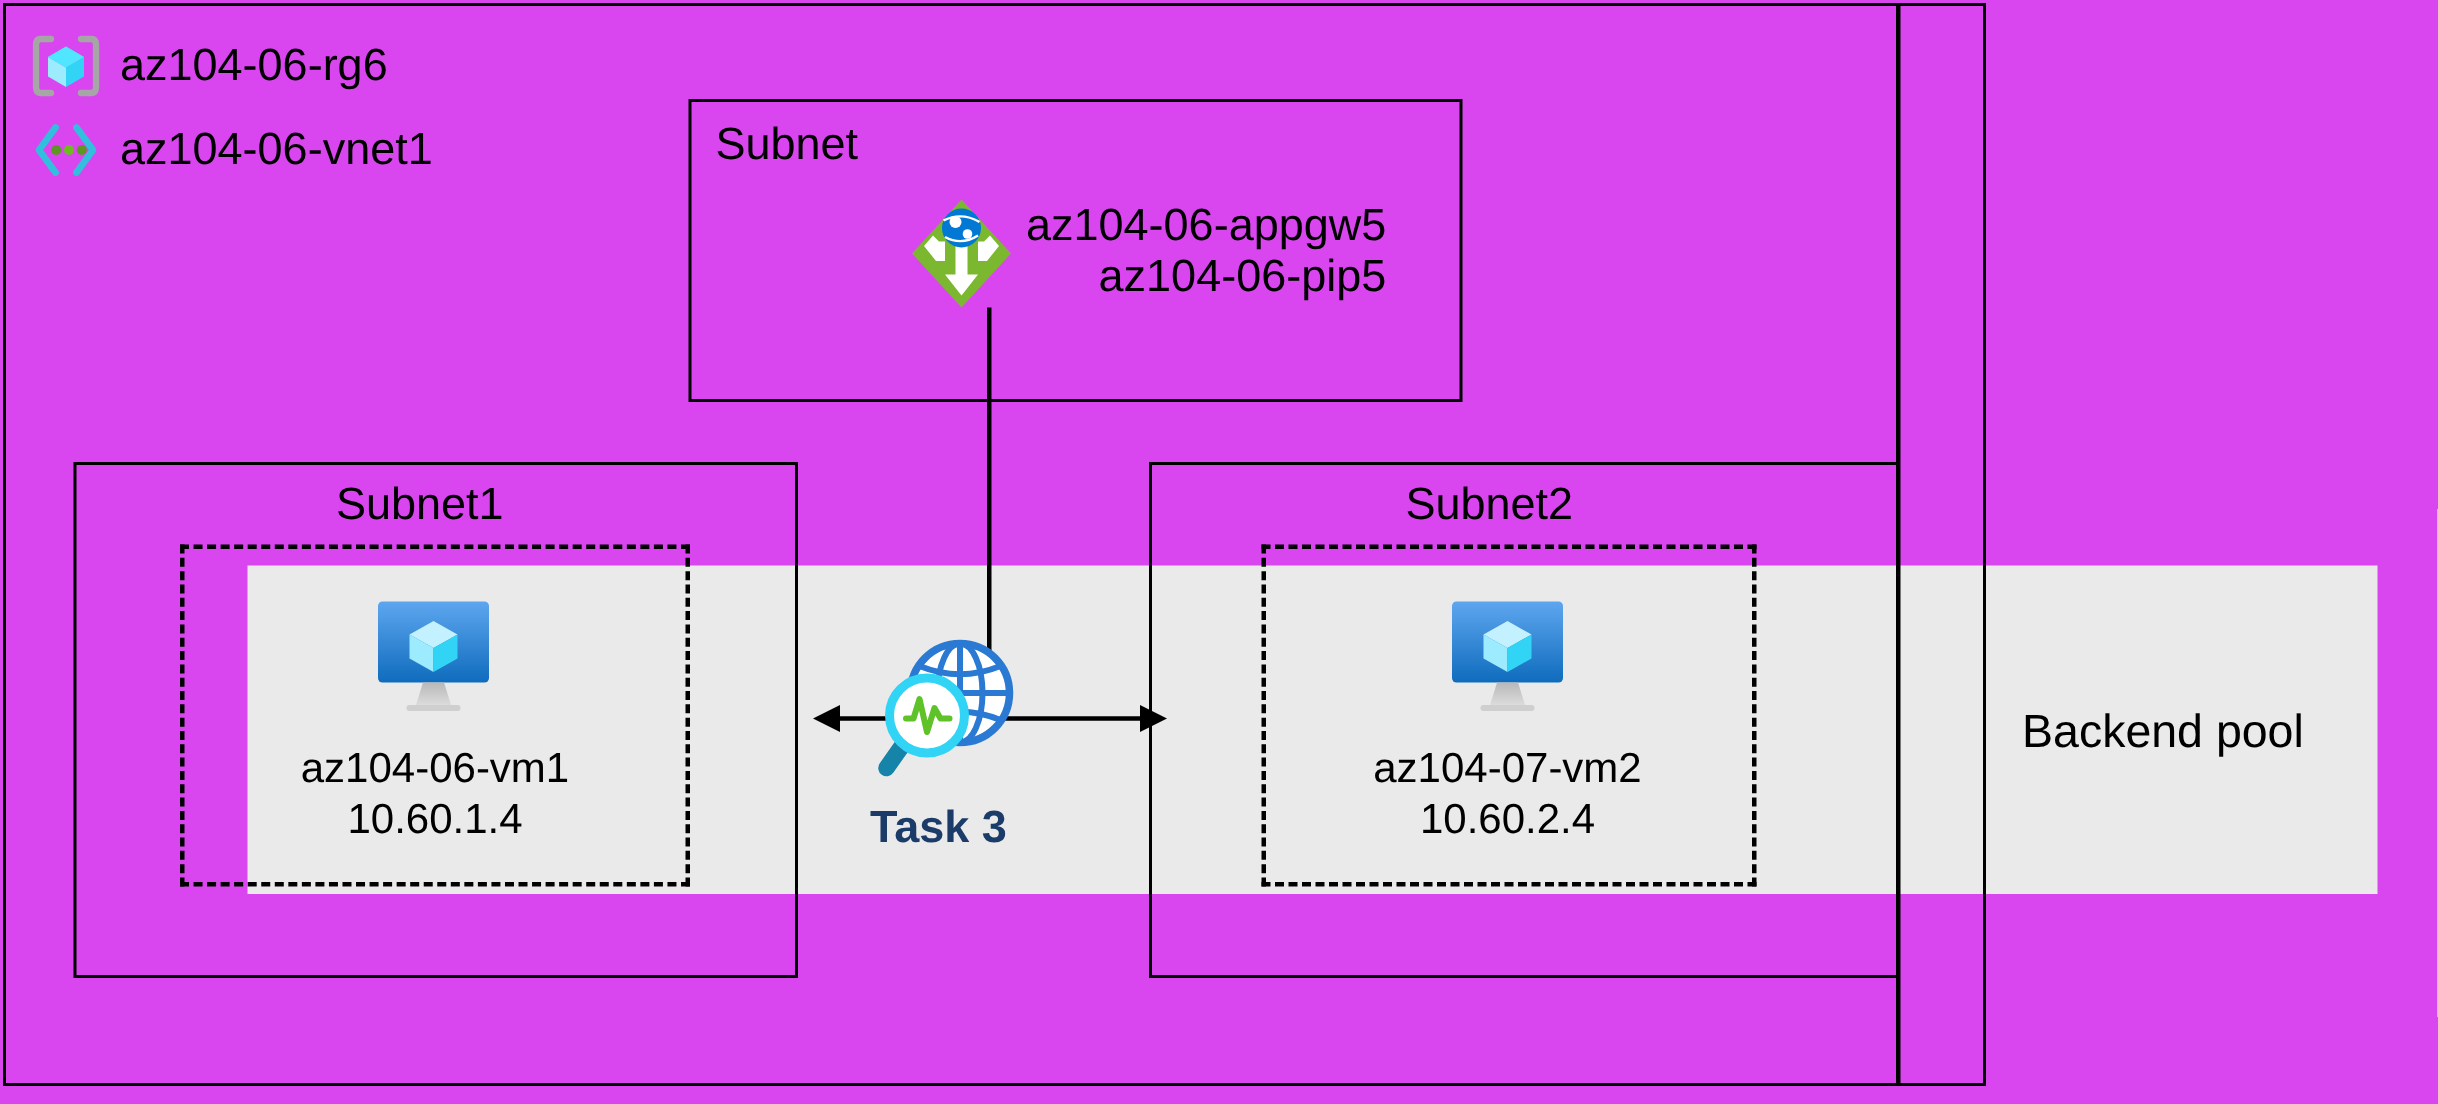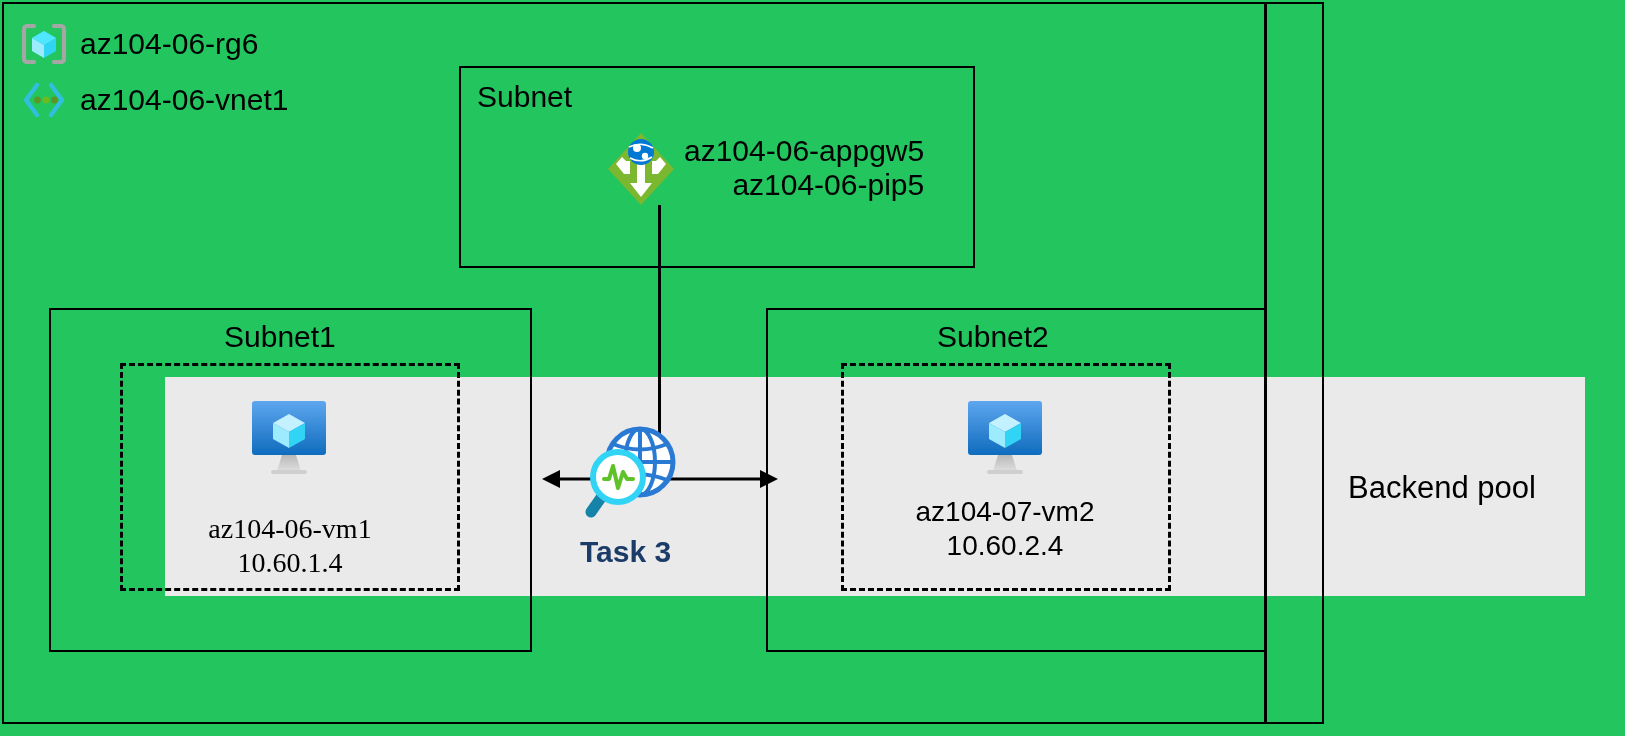--- a/index.html
+++ b/index.html
@@ -9,21 +9,21 @@
     background: #ffffff;
   }
   body {
     font-family: "Liberation Sans", sans-serif;
     color: #000000;
   }
   #canvas {
     position: relative;
     width: 1625px;
     height: 736px;
-    background: #22c55e;
+    background: #d946ef;
     overflow: hidden;
   }
 
   
   .box-solid {
     position: absolute;
     border: 2px solid #000000;
     background: transparent;
     box-sizing: border-box;
   }
@@ -179,21 +179,21 @@
       </defs>
       <rect x="3" y="3" width="74" height="54" rx="3" fill="url(#vmg1)"></rect>
       <path d="M33 57 H47 L52 73 H28 Z" fill="url(#stand1)"></path>
       <rect x="22" y="72" width="36" height="4" rx="2" fill="#cfcfcf"></rect>
       <polygon points="40,16 56,25 40,34 24,25" fill="#c3f1ff"></polygon>
       <polygon points="24,25 40,34 40,50 24,41" fill="#9cebff"></polygon>
       <polygon points="56,25 40,34 40,50 56,41" fill="#32d4f5"></polygon>
     </svg>
   </div>
 
-  <div class="node-caption" style="left:140px; top:512px; width:300px; z-index:6;font-family:Liberation Serif, serif;"><span>az104-06-vm1</span><br><span>10.60.1.4</span></div>
+  <div class="node-caption" style="left:140px; top:495px; width:300px; z-index:6;"><span>az104-06-vm1</span><br><span>10.60.1.4</span></div>
 
   <div class="box-solid" style="left:766px; top:308px; width:500px; height:344px; z-index:4;"></div>
   <div class="box-title" style="left:937px; top:320px; z-index:6;">Subnet2</div>
   <div class="box-dashed" style="left:841px; top:363px; width:330px; height:228px; z-index:5;"></div>
 
   <div class="icon" style="left:965px; top:398px; z-index:7;">
     <svg width="80" height="78" viewBox="0 0 80 78">
       <defs>
         <linearGradient id="vmg2" x1="0" y1="0" x2="0" y2="1">
           <stop offset="0%" stop-color="#5ea6ef"></stop>

